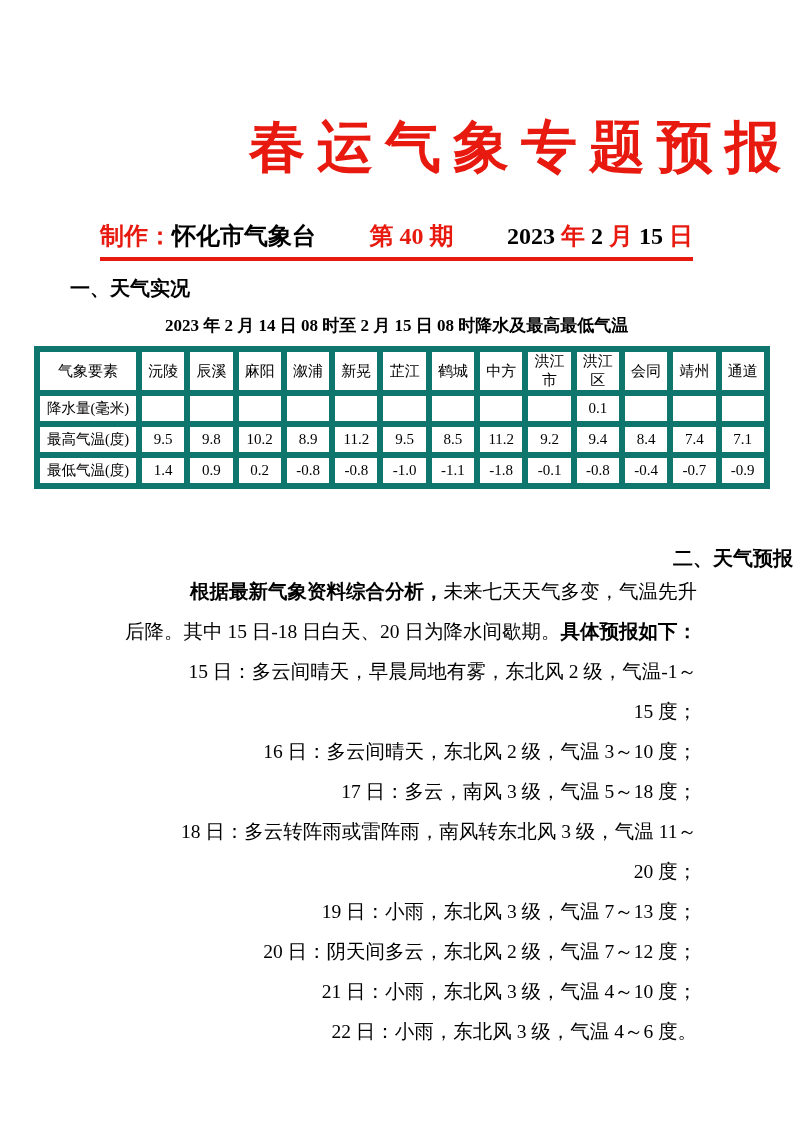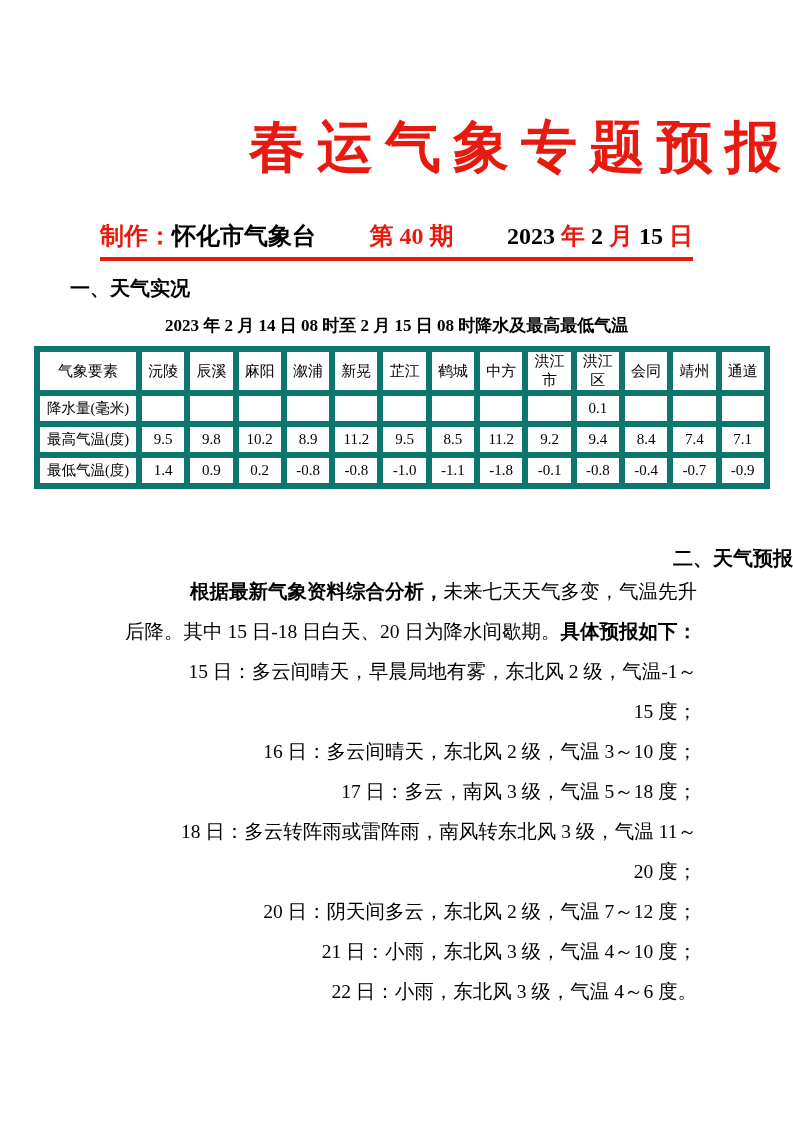--- a/index.html
+++ b/index.html
@@ -158,19 +158,20 @@
       <span>后降。其中 15 日-18 日白天、20 日为降水间歇期。</span><span class="b">具体预报如下：</span>
     </div>
 
     <div>
         <div class="para-line indent">15 日：多云间晴天，早晨局地有雾，东北风 2 级，气温-1～</div>
         <div class="para-line">15 度；</div>
         <div class="para-line indent">16 日：多云间晴天，东北风 2 级，气温 3～10 度；</div>
         <div class="para-line indent">17 日：多云，南风 3 级，气温 5～18 度；</div>
         <div class="para-line indent">18 日：多云转阵雨或雷阵雨，南风转东北风 3 级，气温 11～</div>
         <div class="para-line">20 度；</div>
+        <div class="para-line indent">19 日：小雨，东北风 3 级，气温 7～13 度；</div>
         <div class="para-line indent">20 日：阴天间多云，东北风 2 级，气温 7～12 度；</div>
         <div class="para-line indent">21 日：小雨，东北风 3 级，气温 4～10 度；</div>
         <div class="para-line indent">22 日：小雨，东北风 3 级，气温 4～6 度。</div>
       </div>
   </div>
 
 </div>
 
 </body></html>

